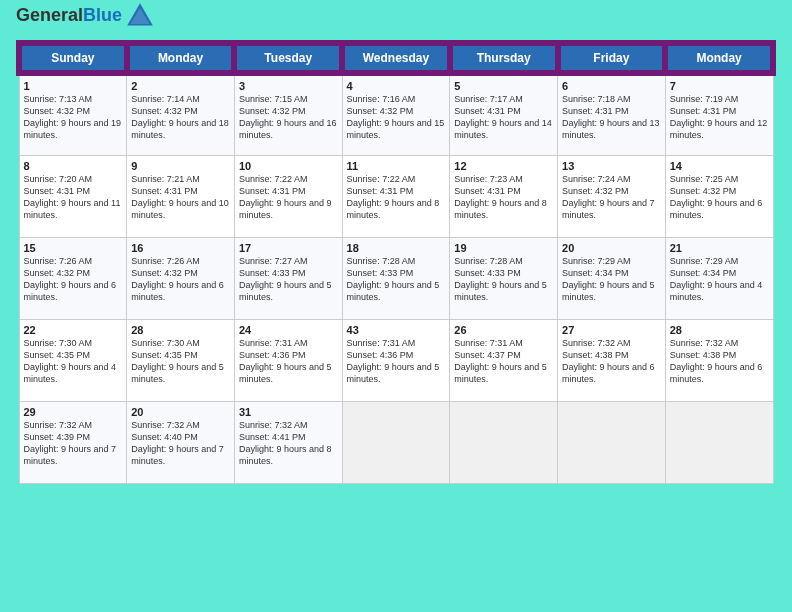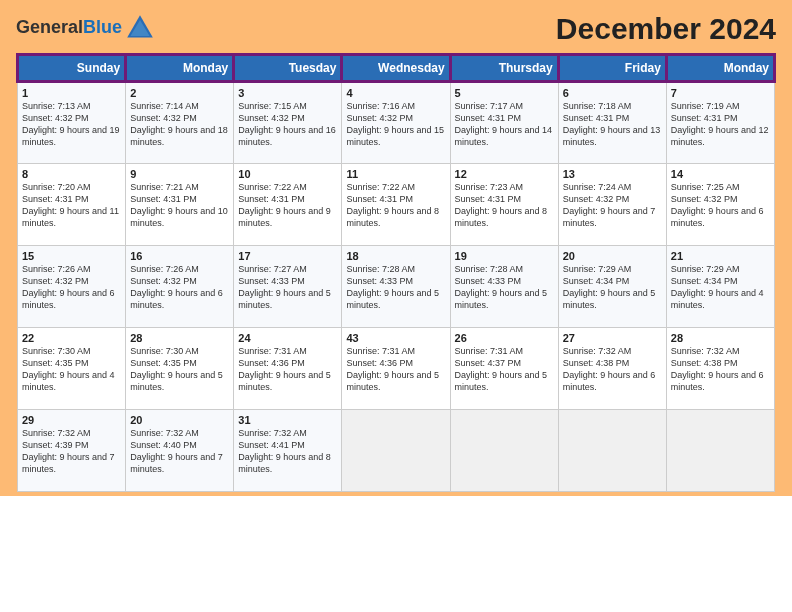--- a/index.html
+++ b/index.html
@@ -5,23 +5,23 @@
     * { box-sizing: border-box; margin: 0; padding: 0; }
     body {
       font-family: Arial, sans-serif;
       background: #fff;
       width: 792px;
       height: 612px;
       overflow: hidden;
     }
     .page {
       width: 792px;
-      height: 496px;
-      background: #fdba74;
-      padding: 12px 16px 10px 16px;
+      height: 612px;
+      background: #5eead4;
+      padding: 0 16px 10px 16px;
     }
     .header {
       display: flex;
       justify-content: space-between;
       align-items: flex-start;
       margin-bottom: 8px;
     }
     .logo {
       display: flex;
       align-items: center;
@@ -56,22 +56,22 @@
       width: 100%;
       border-collapse: collapse;
       table-layout: fixed;
     }
     .calendar thead tr th {
       background: #2a6db5;
       color: #fff;
       font-size: 12px;
       font-weight: bold;
       padding: 5px 4px;
-      border: 3px solid #701a75;
-      text-align: right;
+      border: 6px solid #701a75;
+      text-align: center;
     }
     .calendar tbody tr td {
       border: 1px solid #ccc;
       vertical-align: top;
       padding: 4px 4px 3px 4px;
       font-size: 9.5px;
       color: #222;
       height: 82px;
       background: #fff;
     }
@@ -106,21 +106,20 @@
         <div class="logo-text">
           <span class="logo-general">General</span><span class="logo-blue">Blue</span>
         </div>
       </div>
       <svg class="logo-icon" viewBox="0 0 40 40">
         <polygon points="20,4 36,32 4,32" fill="#2a6db5"></polygon>
         <polygon points="20,10 32,30 8,30" fill="#5a9fd4" opacity="0.5"></polygon>
       </svg>
     </div>
     <div class="title-block">
-      <h1>December 2024</h1>
     </div>
   </div>
 
   <table class="calendar">
     <thead>
       <tr>
 
       <th>Sunday</th>
           <th>Monday</th>
           <th>Tuesday</th>

